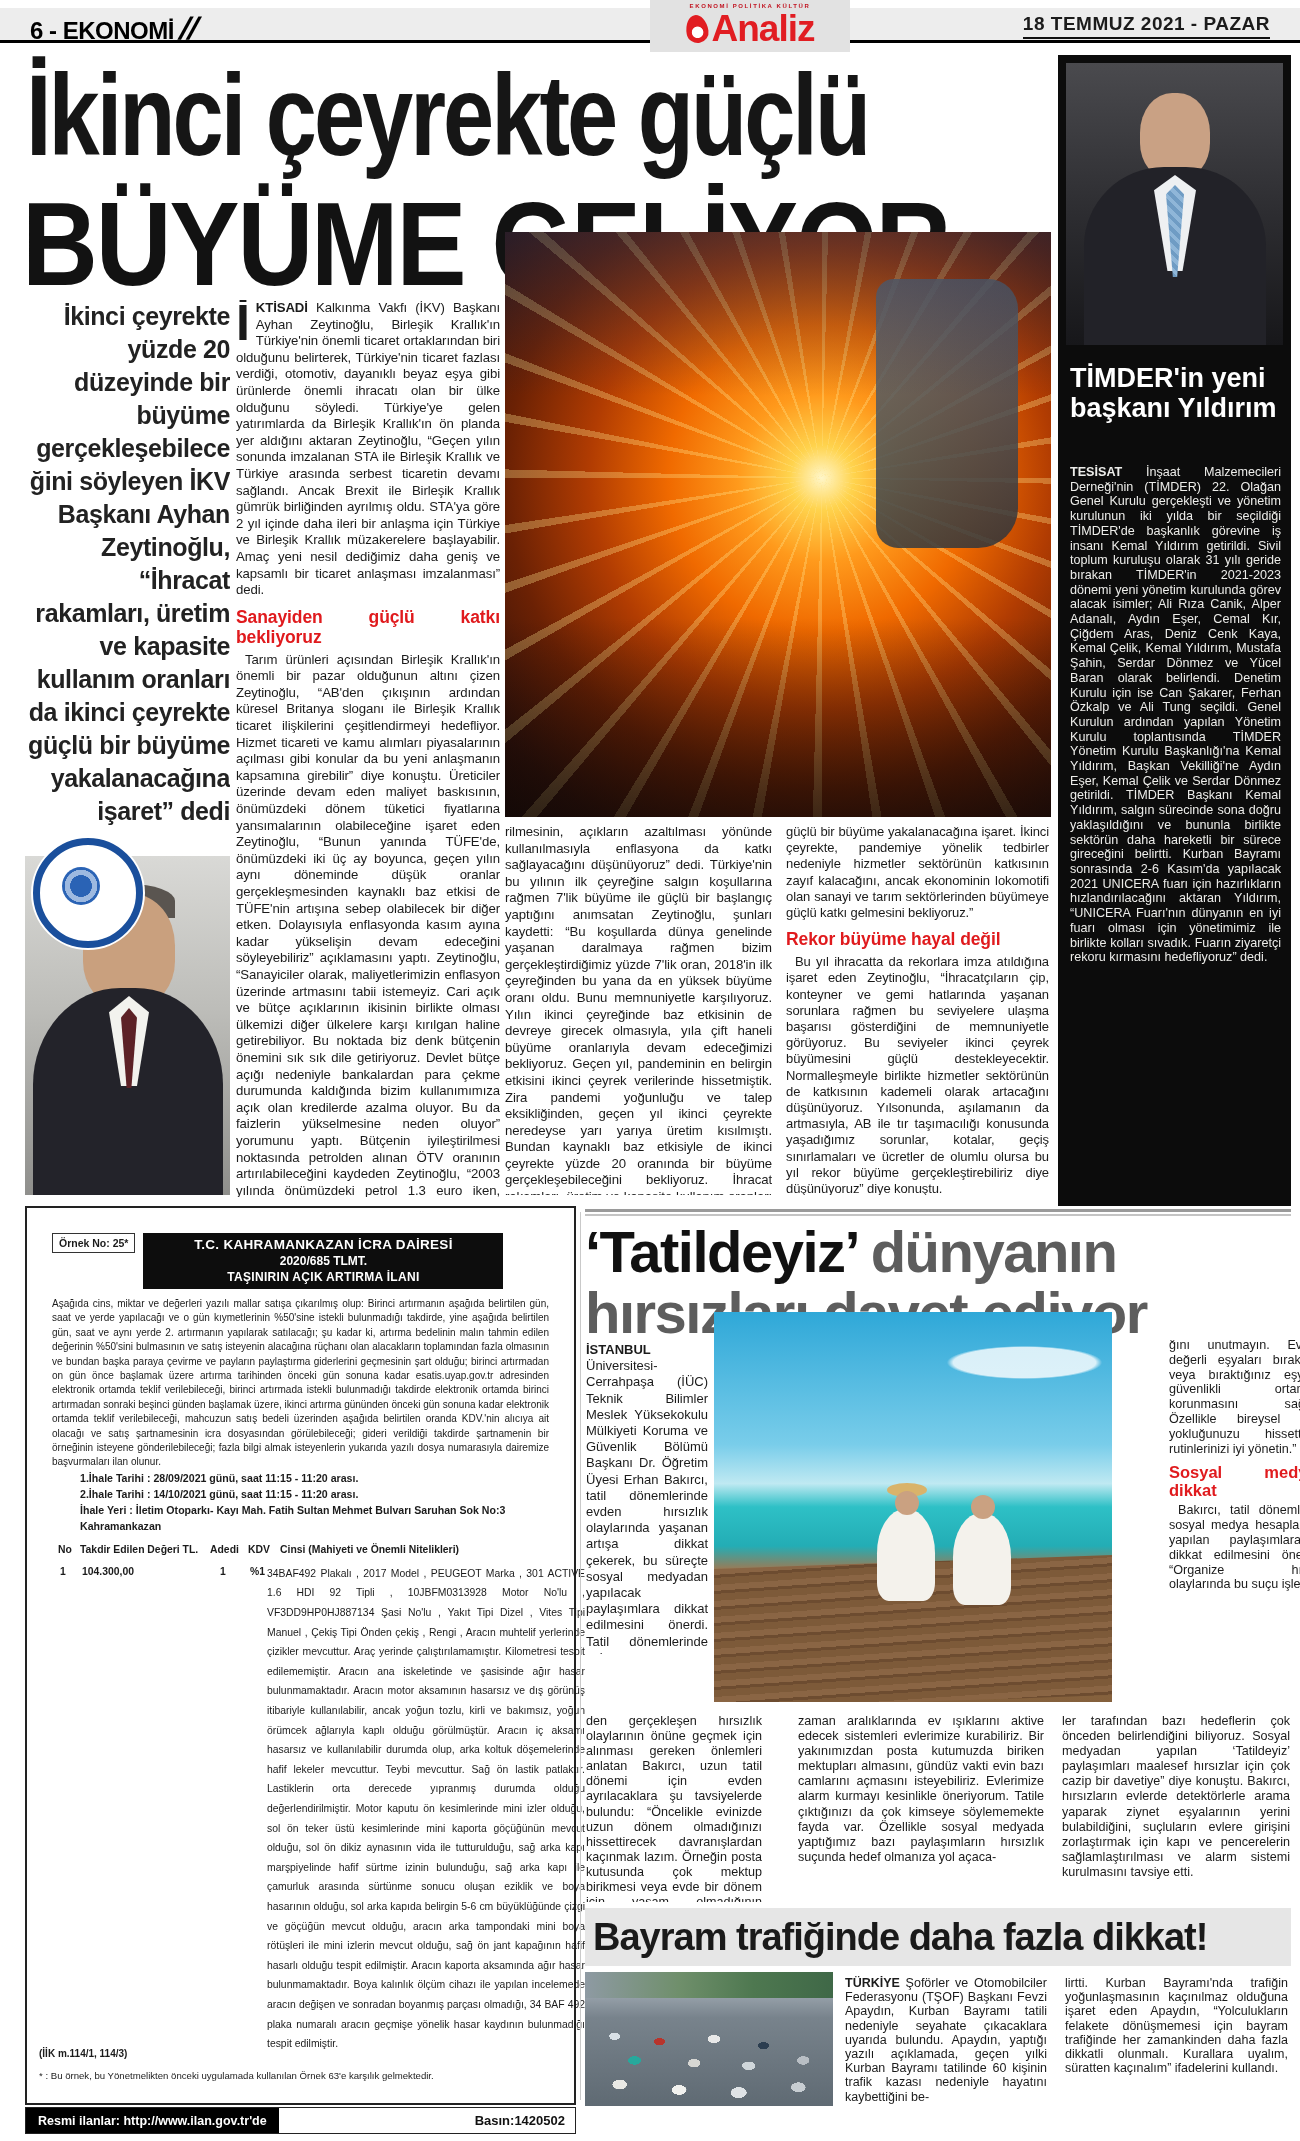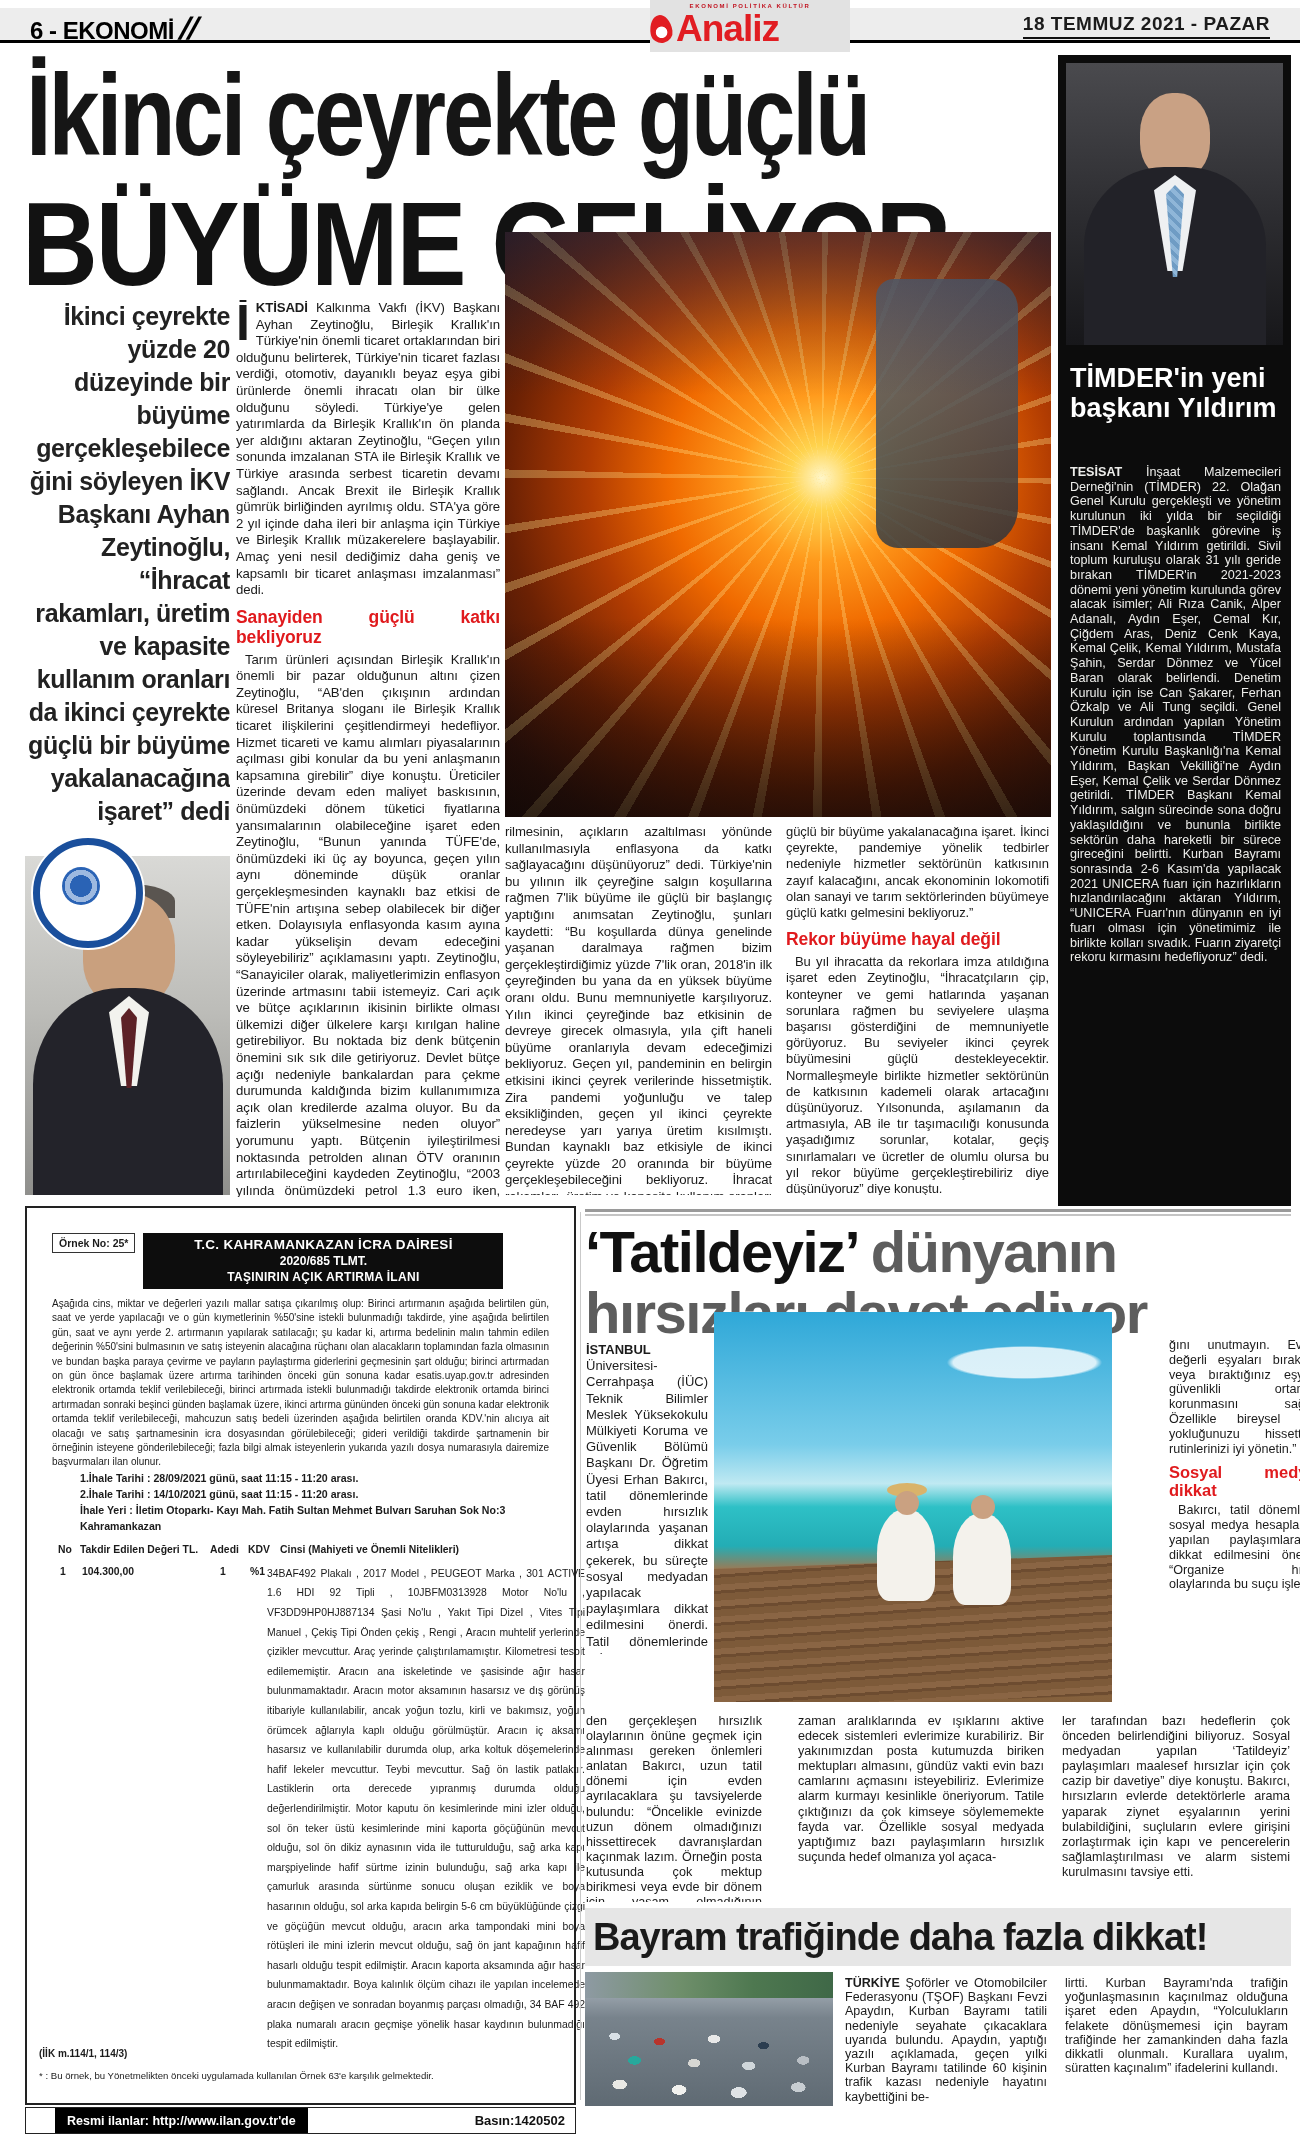--- a/index.html
+++ b/index.html
@@ -7,21 +7,21 @@
         font-family:"Liberation Sans",sans-serif;color:#1b1b1b;overflow:hidden;}
   .abs{position:absolute;}
   .jus{text-align:justify;overflow:hidden;}
   p{margin:0;}
   
   .mast-band{left:0;top:8px;width:1300px;height:32px;background:#ededed;border-bottom:3px solid #000;}
   .section-label{left:30px;top:11px;font-size:24px;font-weight:800;letter-spacing:-0.5px;color:#000;}
   .slashes{display:inline-block;transform:skewX(-20deg);font-weight:900;font-size:31px;margin-left:7px;}
   .logo-box{left:650px;top:0;width:200px;height:52px;background:#e2e2e2;text-align:center;}
   .logo-tag{font-size:6px;letter-spacing:1.6px;color:#c1121f;font-weight:700;margin-top:3px;}
-  .logo-row{display:flex;align-items:center;gap:4px;}
+  .logo-row{display:flex;align-items:center;justify-content:center;gap:4px;}
   .flame{display:inline-block;width:22px;height:28px;background:radial-gradient(circle at 50% 62%,#fff 0 26%,#e11d22 30%);
          border-radius:50% 50% 48% 52%/62% 62% 38% 38%;transform:rotate(-10deg);}
   .logo-text{font-size:37px;font-weight:900;color:#e11d22;letter-spacing:-1px;line-height:40px;}
   .mast-date{right:30px;top:13px;font-size:19px;font-weight:700;border-bottom:2px solid #111;padding-bottom:2px;letter-spacing:0.5px;}
   
   .hl1{left:26px;top:50px;font-size:92px;font-weight:800;letter-spacing:-3px;color:#161616;
        transform:scaleY(1.25);transform-origin:left top;white-space:nowrap;}
   .hl2{left:22px;top:176px;font-size:100px;font-weight:900;letter-spacing:-2px;color:#121212;
        transform:scale(1.05,1.18);transform-origin:left top;white-space:nowrap;}
   
@@ -71,21 +71,21 @@
   .a-intro{margin-top:8px;font-size:10px;line-height:14.4px;text-align:justify;}
   .a-bold{font-weight:700;font-size:10.6px;line-height:16px;margin-left:28px;}
   .a-yeri{margin-left:28px;width:480px;}
   .a-thead{position:relative;height:16px;margin-top:10px;font-weight:700;font-size:10.4px;}
   .a-thead span{position:absolute;top:0;}
   .a-row{position:relative;margin-top:4px;min-height:430px;}
   .a-cell{position:absolute;top:2px;font-size:10.4px;font-weight:600;}
   .a-desc{margin-left:215px;width:318px;font-size:10.4px;line-height:19.6px;text-align:justify;overflow:hidden;max-height:560px;}
   .a-foot1{position:absolute;left:12px;bottom:44px;font-size:10px;font-weight:600;}
   .a-foot2{position:absolute;left:12px;right:12px;bottom:22px;font-size:9.6px;}
-  .pubbar{left:25px;top:2107px;width:551px;height:27px;border:1px solid #222;box-sizing:border-box;display:flex;align-items:stretch;padding-left:29px;}
+  .pubbar{left:25px;top:2107px;width:551px;height:27px;border:1px solid #222;box-sizing:border-box;display:flex;align-items:stretch;}
   .pub-left{background:#000;color:#fff;font-size:12.5px;font-weight:700;display:flex;align-items:center;padding:0 12px;flex:none;}
   .pub-right{flex:1;display:flex;align-items:center;justify-content:flex-end;padding-right:10px;font-size:13px;font-weight:700;color:#111;}
   
   .vrule{left:580px;top:1212px;width:1px;height:888px;background:#c9c9c9;}
   .t-rule{left:585px;top:1209px;width:706px;height:2px;border-top:3px solid #9a9a9a;border-bottom:2px solid #c4c4c4;}
   .t-hl{left:585px;top:1222px;font-size:58px;font-weight:800;letter-spacing:-1.5px;white-space:nowrap;line-height:60px;}
   .t-hl .hlb{color:#111;}
   .t-hl .hll{color:#5d5d5d;}
   .t-hl2{left:585px;top:1283px;font-size:58px;font-weight:800;letter-spacing:-1.5px;color:#5d5d5d;white-space:nowrap;line-height:60px;}
   .t-col{font-size:13px;line-height:16.2px;}

